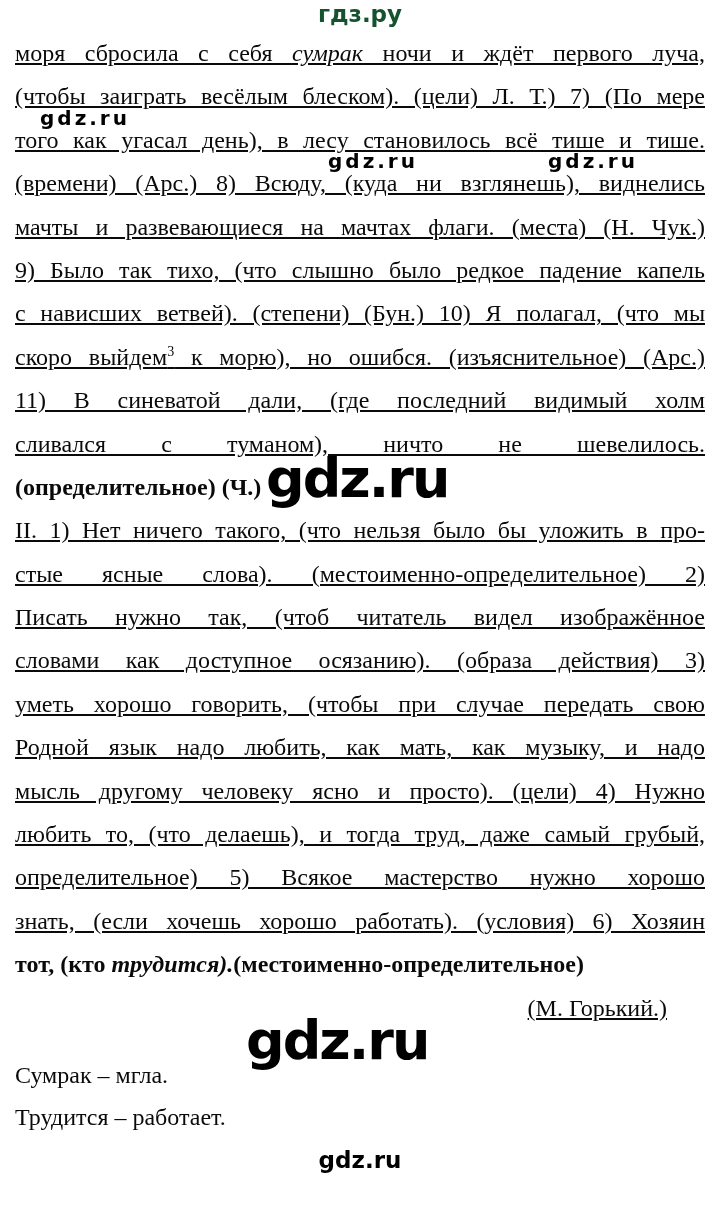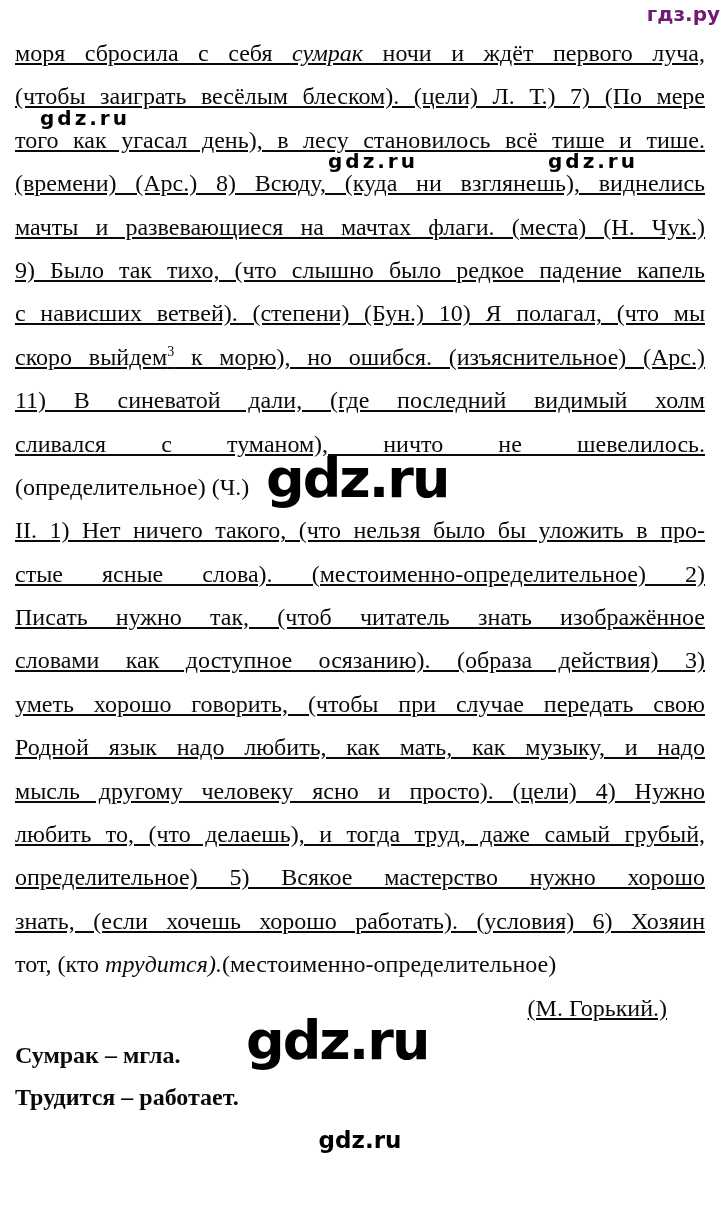--- a/index.html
+++ b/index.html
@@ -7,48 +7,48 @@
     position: relative;
     width: 720px;
     height: 1221px;
     background: #ffffff;
     color: #0a0a0a;
     font-family: "Liberation Serif", serif;
     overflow: hidden;
   }
   .header {
     padding-top: 2px;
-    text-align: right;
+    text-align: center;
     font-family: "DejaVu Sans", sans-serif;
     font-weight: 700;
-    font-size: 20px;
+    font-size: 23px;
     line-height: 24px;
-    color: #701a75;
+    color: #14532d;
   }
   .bodytext { padding: 0 15px; margin-top: 6px; }
   .line {
     height: 43.4px;
     line-height: 43.4px;
     font-size: 24px;
     overflow: hidden;
     white-space: normal;
   }
   .j { text-align: justify; text-align-last: justify; text-decoration: underline; -moz-text-align-last: justify; }
-  .pl { text-align: left; }
+  .pl { text-align: left; font-weight: bold; }
   .it { font-style: italic; }
   .sup { font-size: 14px; vertical-align: 9px; line-height: 0; }
   .sig {
     height: 43.4px;
     line-height: 43.4px;
     font-size: 24px;
     text-align: right;
     padding-right: 38px;
     text-decoration: underline;
   }
-  .notes { margin-top: 4px; font-weight: bold; }
+  .notes { margin-top: 24px; }
   .note { font-size: 24px; line-height: 42px; text-align: left; }
   .footer {
     margin-top: 9px;
     text-align: center;
     font-family: "DejaVu Sans", sans-serif;
     font-weight: 700;
     font-size: 23px;
     color: #000000;
   }
   .wm {
@@ -81,21 +81,21 @@
     <div class="line j">(времени) (Арс.) 8) Всюду, (куда ни взглянешь), виднелись</div>
     <div class="line j">мачты и развевающиеся на мачтах флаги. (места) (Н. Чук.)</div>
     <div class="line j">9) Было так тихо, (что слышно было редкое падение капель</div>
     <div class="line j">с нависших ветвей). (степени) (Бун.) 10) Я полагал, (что мы</div>
     <div class="line j"><span>скоро выйдем</span><span class="sup">3</span><span> к морю), но ошибся. (изъяснительное) (Арс.)</span></div>
     <div class="line j">11) В синеватой дали, (где последний видимый холм</div>
     <div class="line j">сливался с туманом), ничто не шевелилось.</div>
     <div class="line pl">(определительное) (Ч.)</div>
     <div class="line j">II. 1) Нет ничего такого, (что нельзя было бы уложить в про-</div>
     <div class="line j">стые ясные слова). (местоименно-определительное) 2)</div>
-    <div class="line j">Писать нужно так, (чтоб читатель знать изображённое</div>
+    <div class="line j">Писать нужно так, (чтоб читатель видел изображённое</div>
     <div class="line j">словами как доступное осязанию). (образа действия) 3)</div>
     <div class="line j">уметь хорошо говорить, (чтобы при случае передать свою</div>
     <div class="line j">Родной язык надо любить, как мать, как музыку, и надо</div>
     <div class="line j">мысль другому человеку ясно и просто). (цели) 4) Нужно</div>
     <div class="line j">любить то, (что делаешь), и тогда труд, даже самый грубый,</div>
     <div class="line j">определительное) 5) Всякое мастерство нужно хорошо</div>
     <div class="line j">знать, (если хочешь хорошо работать). (условия) 6) Хозяин</div>
     <div class="line pl"><span>тот, (кто </span><span class="it">трудится).</span><span>(местоименно-определительное)</span></div>
 
     <div class="sig">(М. Горький.)</div>

